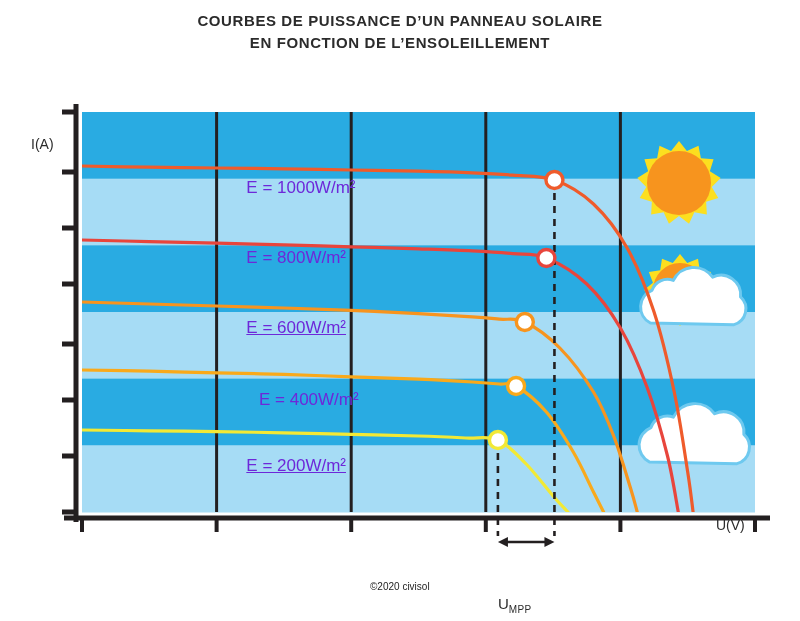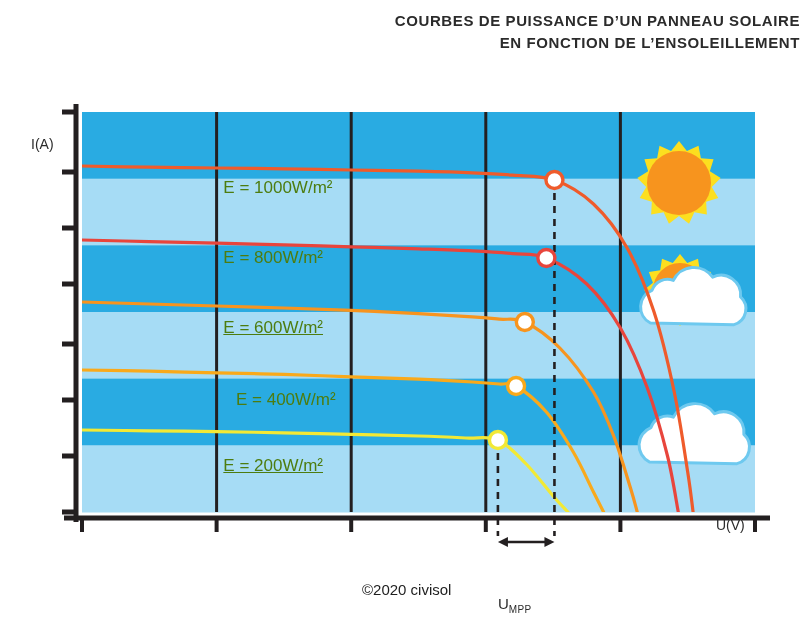--- a/index.html
+++ b/index.html
@@ -20,21 +20,21 @@
     position: absolute;
     left: 0; top: 10px;
     width: 800px;
     text-align: center;
     color: #2b2b2b;
     font-weight: bold;
     letter-spacing: 0.6px;
     line-height: 1.45;
     font-size: 15px;
   }
-  .title-line { display: block; text-align: right; }
+  .title-line { display: block; }
 
   
   .figure {
     position: absolute;
     left: 0; top: 0;
     width: 800px; height: 621px;
   }
   .svg-root { display: block; }
 
   
@@ -43,42 +43,43 @@
     color: #2b2b2b;
     font-size: 14px;
     white-space: nowrap;
   }
   .axis-label-y { left: 31px; top: 97px; margin-top: 39px; }
   .axis-label-x { left: 716px; top: 517px; text-align: right; }
 
   
   .curve-label {
     position: absolute;
-    color: #4d7c0f;
+    color: #6d28d9;
     font-size: 17px;
     white-space: nowrap;
+    margin-left: 23px;
   }
 
   
   .umpp-label {
     position: absolute;
     left: 498px; top: 549px;
     color: #2b2b2b;
     font-size: 15px;
     white-space: nowrap;
     margin-top: 46px;
   }
   .umpp-label sub { font-size: 10px; vertical-align: sub; letter-spacing: .3px; }
 
   
   .credit {
     position: absolute;
-    left: 362px; top: 581px;
+    left: 370px; top: 581px;
     color: #1e1e1e;
-    font-size: 15px;
+    font-size: 10px;
     white-space: nowrap;
   }
 </style>
 </head>
 <body>
 
 <div id="root">
 
   <div class="title-block">
     <span class="title-line">COURBES DE PUISSANCE D’UN PANNEAU SOLAIRE</span>

